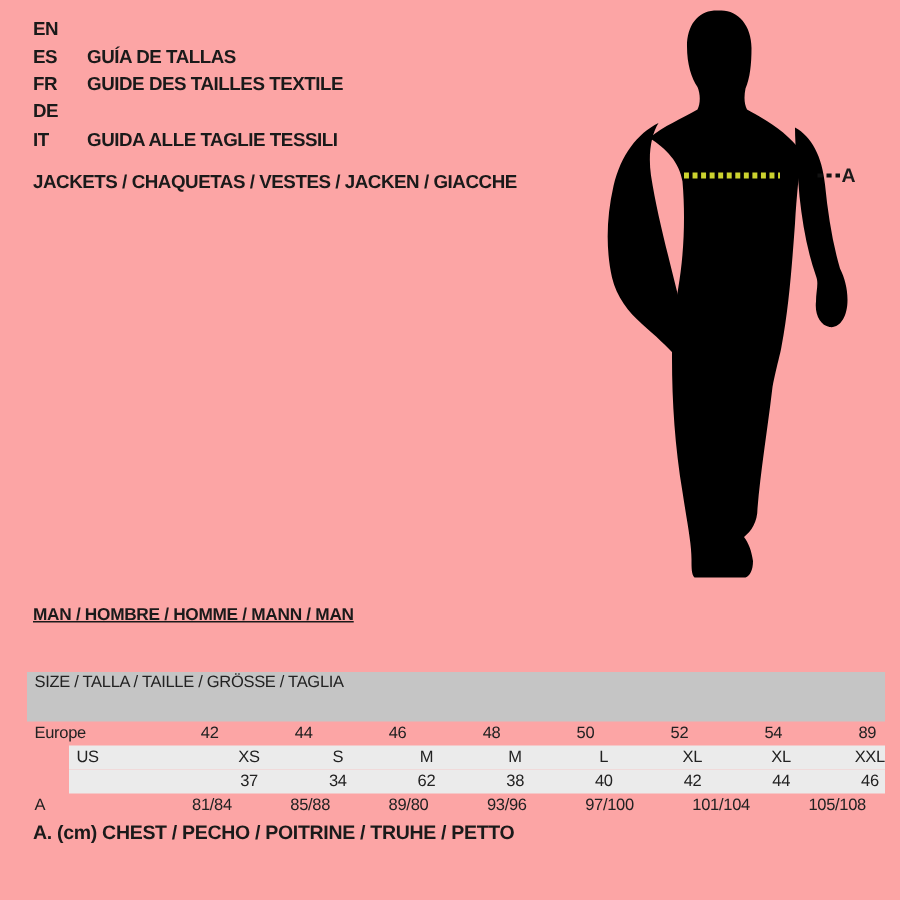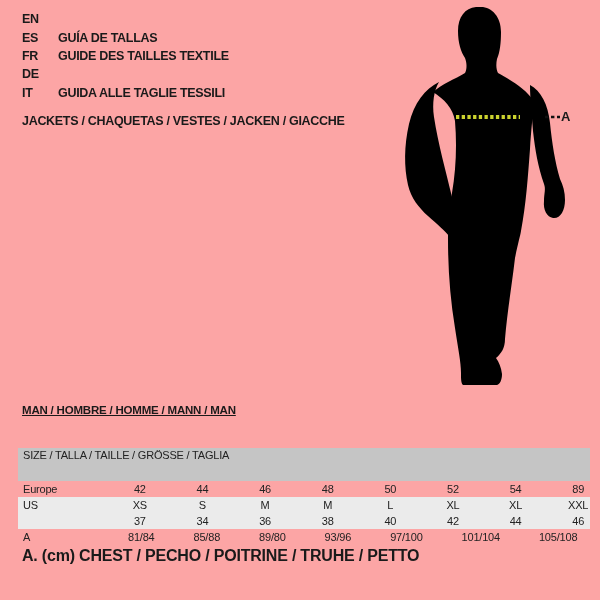--- a/index.html
+++ b/index.html
@@ -17,25 +17,25 @@
   .cat-line{font-size:12.5px;font-weight:bold;letter-spacing:-0.3px;line-height:19px;white-space:nowrap;}
   
   .figure-svg{position:absolute;left:400px;top:0px;width:180px;height:395px;}
   .measure-a{position:absolute;left:561px;top:109px;font-size:13px;font-weight:600;letter-spacing:-0.2px;}
   
   .man-heading{position:absolute;left:22px;top:404px;font-size:11.5px;font-weight:bold;letter-spacing:-0.2px;white-space:nowrap;text-decoration:underline;}
   
   .size-table{position:absolute;left:18px;top:448px;width:572px;font-size:11px;color:#222;}
   .t-header{height:33px;line-height:15px;background:#c5c5c5;padding-left:5px;letter-spacing:-0.2px;white-space:nowrap;}
   .t-row{display:flex;height:16px;align-items:center;gap:39px;}
-  .t-row.shade{background:#ebebeb;}
+  .t-row.shade{background:#ebebeb;margin-left:28px;}
   .rlabel{width:66px;padding-left:5px;flex:none;letter-spacing:-0.2px;}
   .cell{flex:1;text-align:center;letter-spacing:-0.2px;}
   
-  .footnote{position:absolute;left:22px;top:547px;font-size:16px;font-weight:bold;letter-spacing:-0.2px;white-space:nowrap;}
+  .footnote{position:absolute;left:22px;top:547px;font-size:13px;font-weight:bold;letter-spacing:-0.2px;white-space:nowrap;}
 </style>
 </head>
 <body>
 
 <div class="canvas">
 
   <div class="lang-list">
     <div class="lang-row">
       <span class="lang-code">EN</span>
     </div>
@@ -140,21 +140,21 @@
       <span class="cell">L</span>
       <span class="cell">XL</span>
       <span class="cell">XL</span>
       <span class="cell">XXL</span>
     </div>
 
     <div class="t-row shade">
       <span class="rlabel"></span>
       <span class="cell">37</span>
       <span class="cell">34</span>
-      <span class="cell">36</span>
+      <span class="cell">62</span>
       <span class="cell">38</span>
       <span class="cell">40</span>
       <span class="cell">42</span>
       <span class="cell">44</span>
       <span class="cell">46</span>
     </div>
 
     <div class="t-row">
       <span class="rlabel">A</span>
       <span class="cell">81/84</span>

